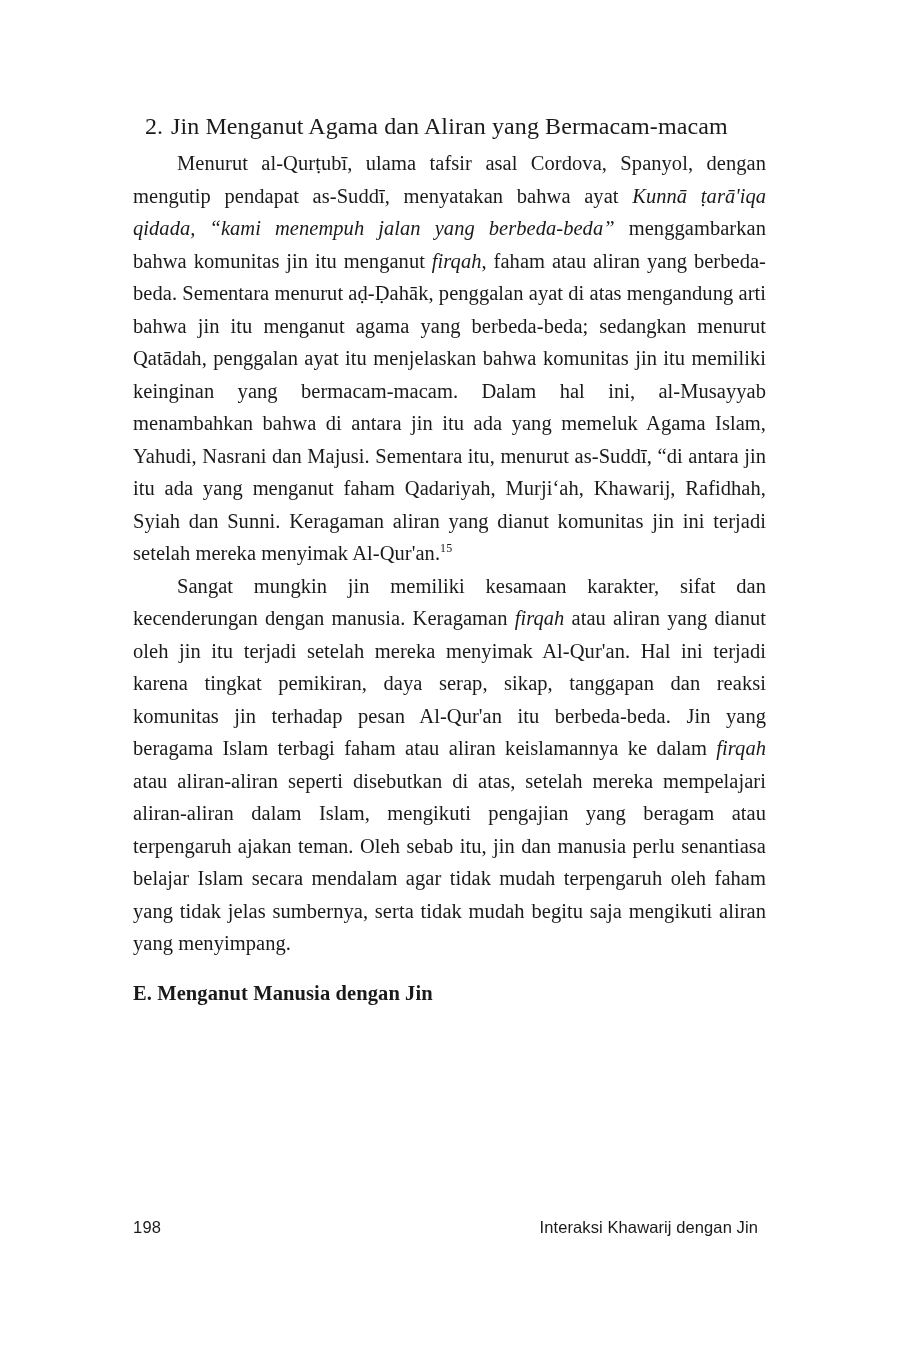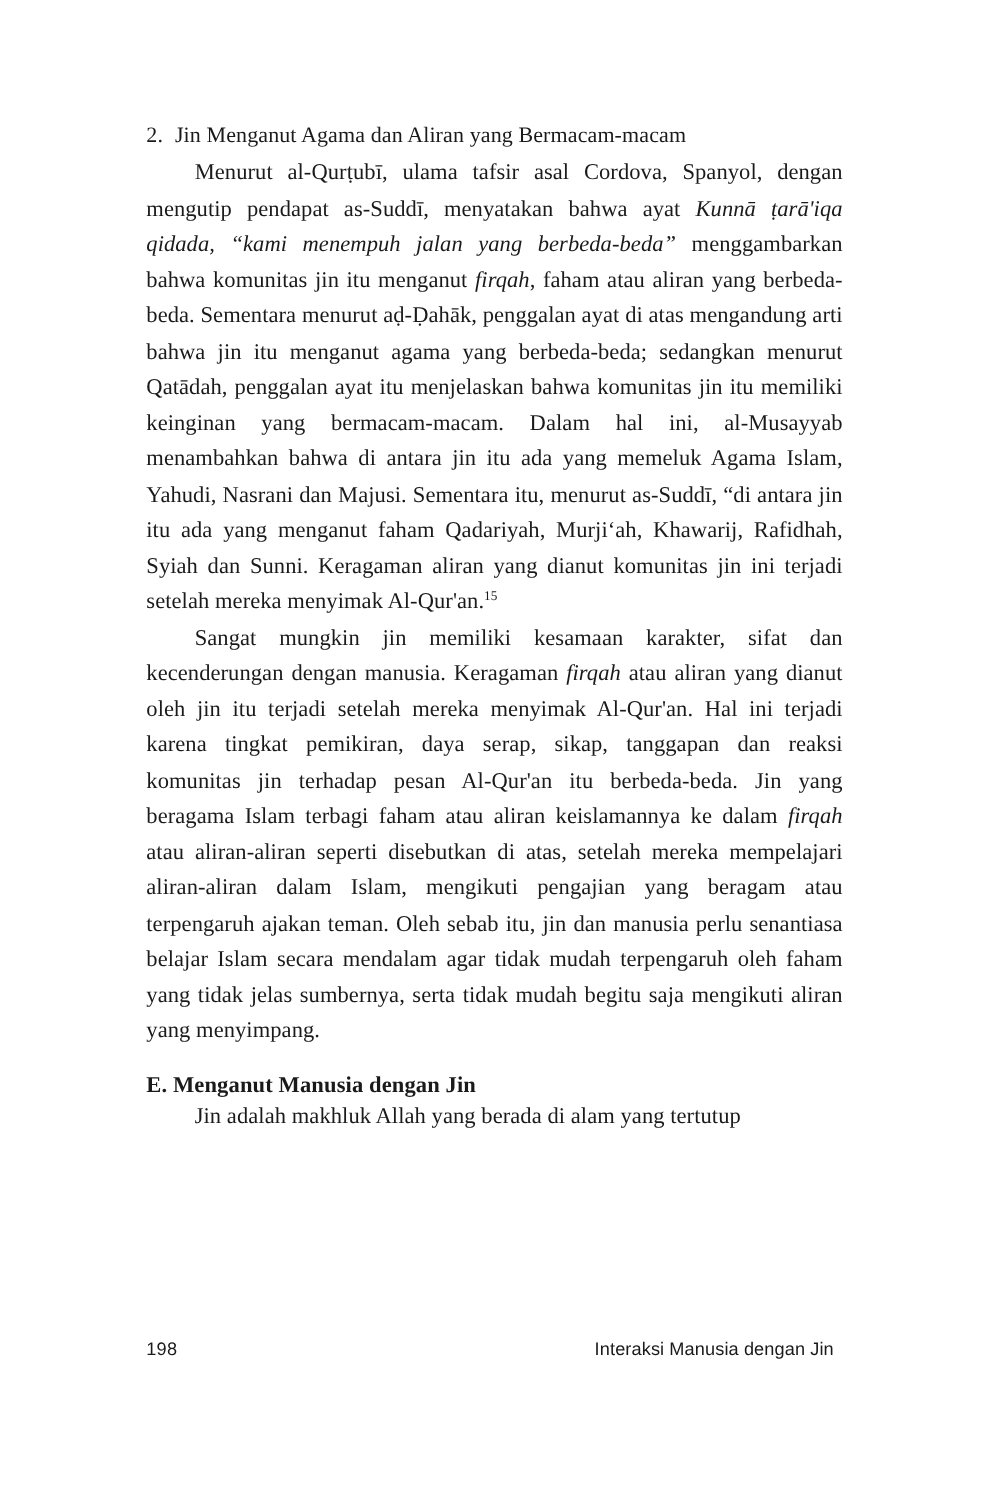--- a/index.html
+++ b/index.html
@@ -22,23 +22,23 @@
     height: 1358px;
     background: #fff;
   }
   .content {
     position: absolute;
     left: 133px;
     top: 108px;
     width: 633px;
   }
   .heading-num {
-    font-size: 20px;
+    font-size: 24px;
     line-height: 1.55;
-    margin: 0 0 2px 0;
+    margin: 0 0 2px 12px;
     letter-spacing: 0.1px;
   }
   .heading-num .num {
     display: inline-block;
     width: 26px;
   }
   p.body {
     font-size: 20.5px;
     line-height: 32.5px;
     text-align: justify;
@@ -93,22 +93,21 @@
     <div class="heading-num">
       <span class="num">2.</span><span>Jin Menganut Agama dan Aliran yang Bermacam-macam</span>
     </div>
 
     <p class="body"><span>Menurut al-Qurṭubī, ulama tafsir asal Cordova, Spanyol, dengan mengutip pendapat as-Suddī, menyatakan bahwa ayat </span><span class="it">Kunnā ṭarā'iqa qidada,</span><span> </span><span class="it">“kami menempuh jalan yang berbeda-beda”</span><span> menggambarkan bahwa komunitas jin itu menganut </span><span class="it">firqah</span><span>, faham atau aliran yang berbeda-beda. Sementara menurut aḍ-Ḍahāk, penggalan ayat di atas mengandung arti bahwa jin itu menganut agama yang berbeda-beda; sedangkan menurut Qatādah, penggalan ayat itu menjelaskan bahwa komunitas jin itu memiliki keinginan yang bermacam-macam. Dalam hal ini, al-Musayyab menambahkan bahwa di antara jin itu ada yang memeluk Agama Islam, Yahudi, Nasrani dan Majusi. Sementara itu, menurut as-Suddī, “di antara jin itu ada yang menganut faham Qadariyah, Murji‘ah, Khawarij, Rafidhah, Syiah dan Sunni. Keragaman aliran yang dianut komunitas jin ini terjadi setelah mereka menyimak Al-Qur'an.</span><sup>15</sup></p>
 
     <p class="body tight"><span>Sangat mungkin jin memiliki kesamaan karakter, sifat dan kecenderungan dengan manusia. Keragaman </span><span class="it">firqah</span><span> atau aliran yang dianut oleh jin itu terjadi setelah mereka menyimak Al-Qur'an. Hal ini terjadi karena tingkat pemikiran, daya serap, sikap, tanggapan dan reaksi komunitas jin terhadap pesan Al-Qur'an itu berbeda-beda. Jin yang beragama Islam terbagi faham atau aliran keislamannya ke dalam </span><span class="it">firqah</span><span> atau aliran-aliran seperti disebutkan di atas, setelah mereka mempelajari aliran-aliran dalam Islam, mengikuti pengajian yang beragam atau terpengaruh ajakan teman. Oleh sebab itu, jin dan manusia perlu senantiasa belajar Islam secara mendalam agar tidak mudah terpengaruh oleh faham yang tidak jelas sumbernya, serta tidak mudah begitu saja mengikuti aliran yang menyimpang.</span></p>
 
     <h3 class="section">E. Menganut Manusia dengan Jin</h3>
 
-    <p class="body tight">Jin adalah makhluk Allah yang berada di alam yang tertutup</p>
 
   </div>
 
   <div class="footer">
     <span class="page-no">198</span>
-    <span class="run-title">Interaksi Manusia dengan Jin</span>
+    <span class="run-title">Interaksi Khawarij dengan Jin</span>
   </div>
 
 </div>
 
 </body></html>

